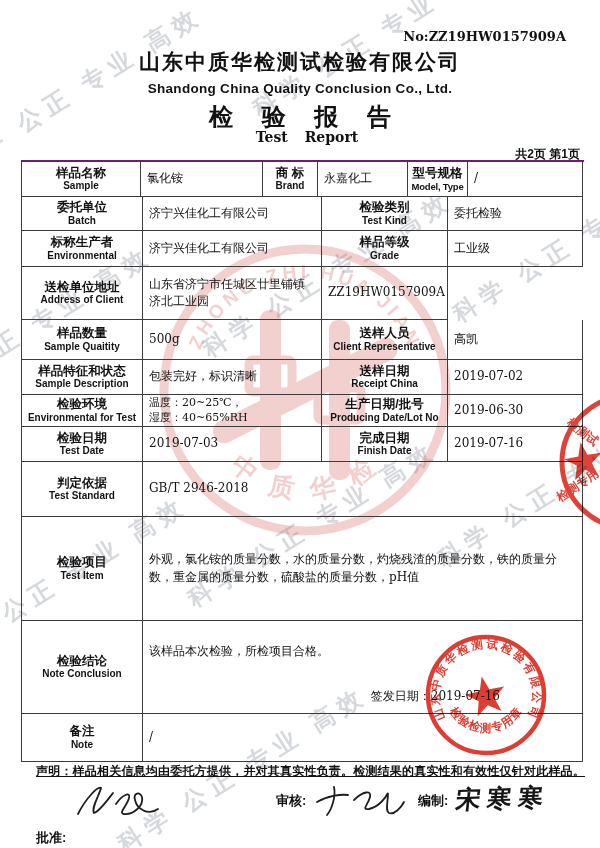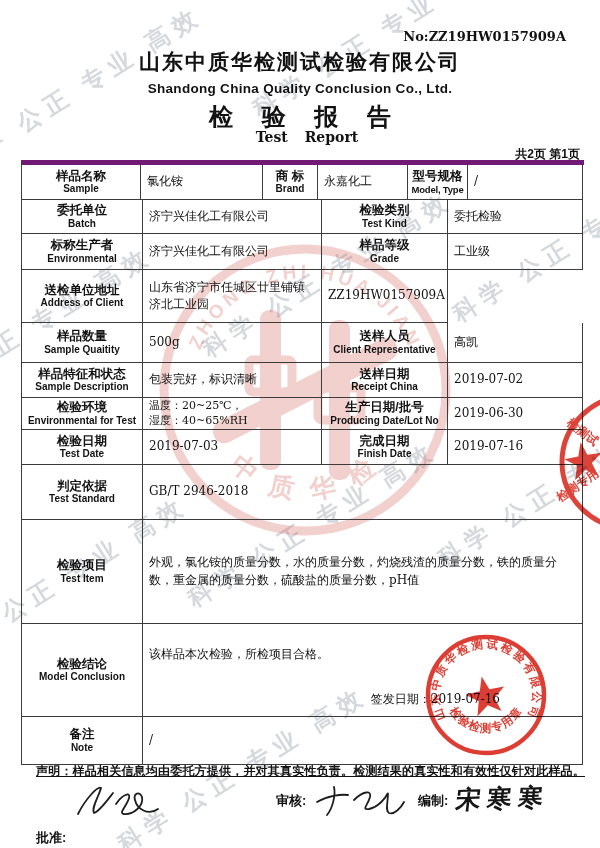--- a/index.html
+++ b/index.html
@@ -17,21 +17,21 @@
   .report-no{position:absolute;top:29px;right:34px;z-index:2;font-size:13px;font-weight:bold;
              font-family:"DejaVu Serif","Liberation Serif",serif;}
   .company-cn{top:48px;font-size:21px;font-weight:bold;letter-spacing:2px;}
   .company-en{top:81px;font-size:13.5px;font-weight:bold;letter-spacing:.3px;}
   .title-cn{top:101px;font-size:24px;font-weight:bold;letter-spacing:11px;text-indent:11px;}
   .title-en{top:129px;font-size:14px;font-weight:bold;word-spacing:12px;
             font-family:"DejaVu Serif","Liberation Serif",serif;padding-left:14px;}
   .pagination{position:absolute;top:146px;right:20px;z-index:2;font-size:12px;font-weight:bold;}
   
   .report-table{position:absolute;left:21px;top:160px;width:562px;z-index:2;
-                border-top:5px solid #701a75;border-left:1px solid #3c3c3c;}
+                border-top:2px solid #701a75;border-left:1px solid #3c3c3c;}
   .trow{display:grid;}
   .cols-a{grid-template-columns:119px 122px 55px 90px 60px 115px;}
   .cols-b{grid-template-columns:121px 179px 126px 135px;}
   .cols-c{grid-template-columns:121px 440px;}
   .cell{box-sizing:border-box;border-right:1px solid #3c3c3c;border-bottom:1px solid #3c3c3c;
         overflow:hidden;}
   .label{display:flex;flex-direction:column;justify-content:center;align-items:center;
          text-align:center;font-weight:bold;line-height:1.18;padding:1px 2px;}
   .label .cn{font-size:12.5px;}
   .label .en{font-size:10px;}
@@ -216,21 +216,21 @@
       <div class="cell label">
         <span class="cn">检验项目</span>
         <span class="en">Test  Item</span>
       </div>
       <div class="cell value">外观，氯化铵的质量分数，水的质量分数，灼烧残渣的质量分数，铁的质量分数，重金属的质量分数，硫酸盐的质量分数，pH值</div>
     </div>
 
     <div class="trow cols-c" style="height:93px">
       <div class="cell label">
         <span class="cn">检验结论</span>
-        <span class="en">Model Conclusion</span>
+        <span class="en">Note Conclusion</span>
       </div>
       <div class="cell value topalign">
         <span>该样品本次检验，所检项目合格。</span>
         <span class="sign-date">签发日期：2019-07-16</span>
       </div>
     </div>
 
     <div class="trow cols-c" style="height:48px">
       <div class="cell label">
         <span class="cn">备注</span>

